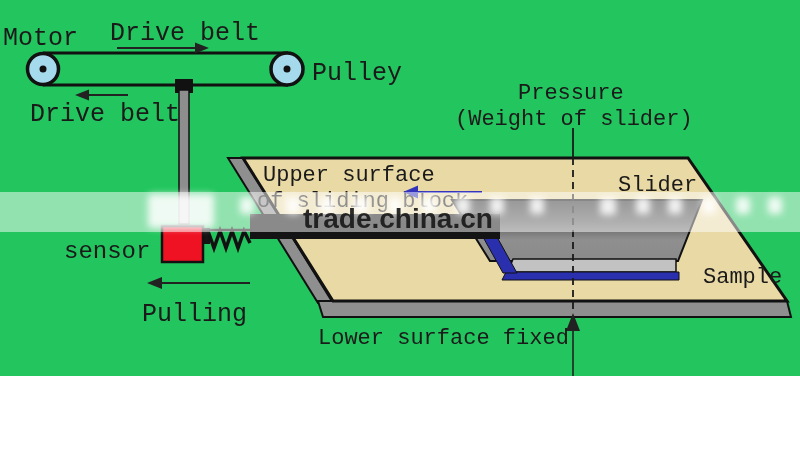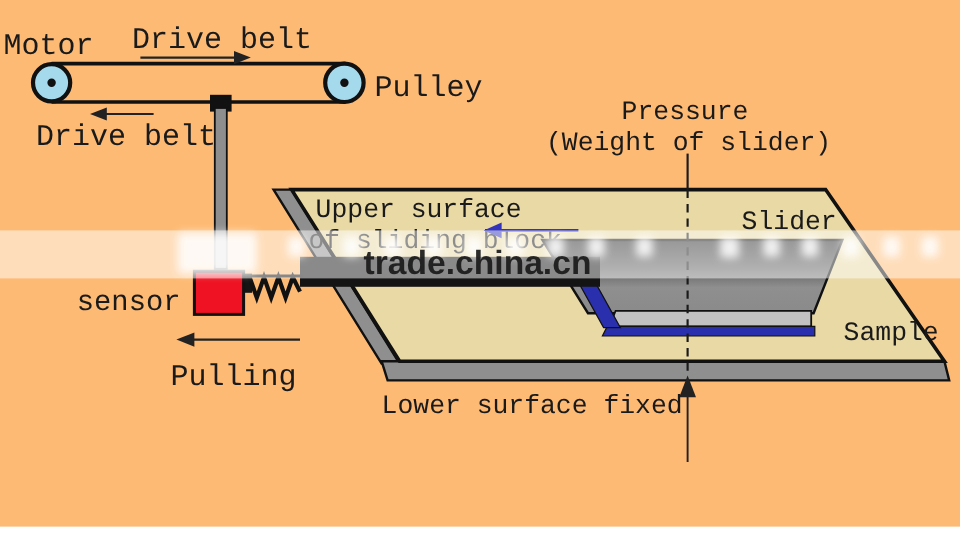--- a/index.html
+++ b/index.html
@@ -1,16 +1,16 @@
 <!DOCTYPE html>
 <html><head>
 <meta charset="utf-8">
 <style>
   html,body{margin:0;padding:0;background:#ffffff;}
-  .stage{position:relative;width:800px;height:439px;background:#fdba74;overflow:hidden;}
+  .stage{position:relative;width:800px;height:376px;background:#22c55e;overflow:hidden;}
   svg{display:block;}
   text{font-family:"Liberation Mono","DejaVu Sans Mono",monospace;fill:#1a1a1a;}
   .wm{font-family:"Liberation Sans","DejaVu Sans",sans-serif;font-weight:bold;}
 </style>
 </head>
 <body>
 
 <div class="stage">
 <svg width="800" height="455" viewBox="0 0 800 455">
   <defs>

